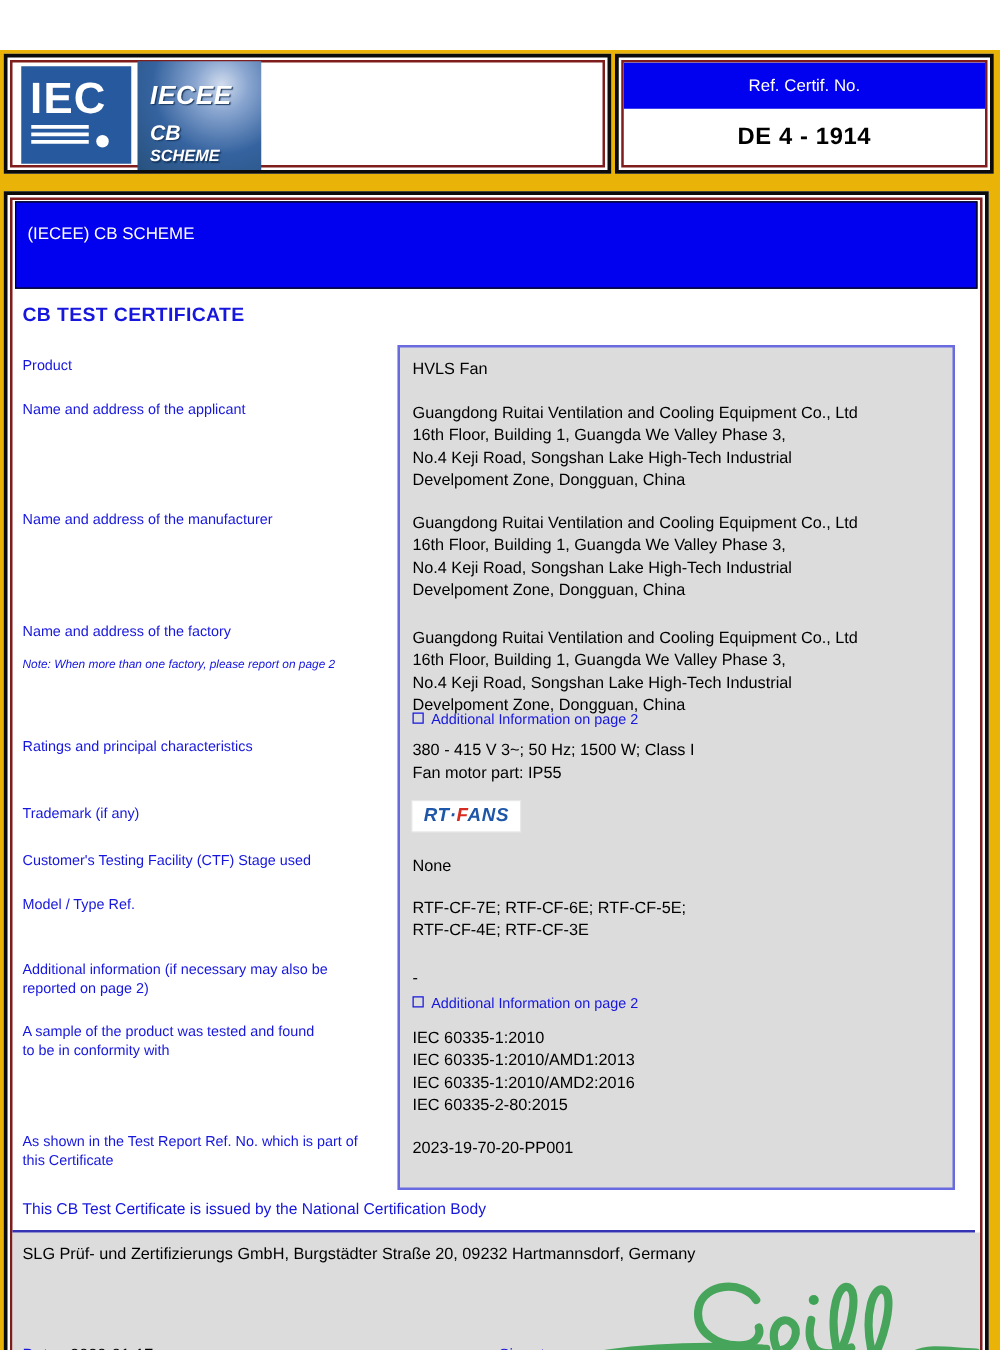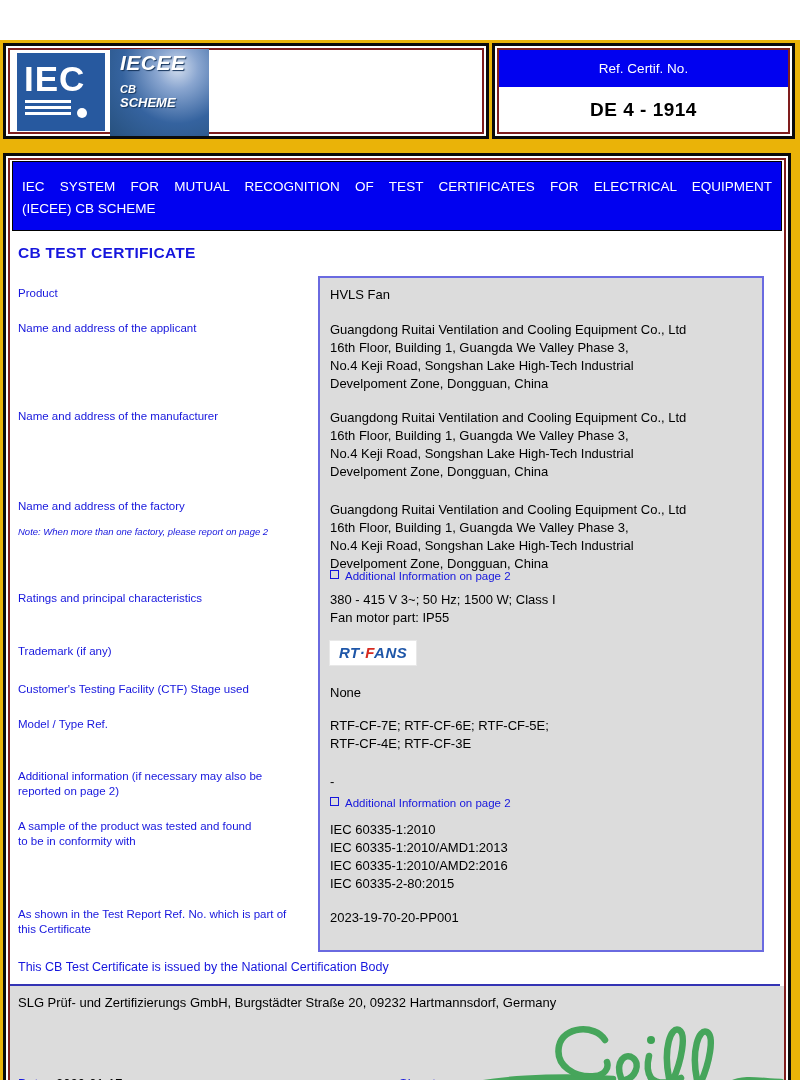--- a/index.html
+++ b/index.html
@@ -12,23 +12,23 @@
 
   
   .iec-logo{position:absolute;left:17px;top:13px;width:88px;height:78px;background:#27599f;z-index:5;}
   .iec-text{color:#fff;font-size:35px;font-weight:600;letter-spacing:1px;margin:6px 0 0 7px;}
   .iec-lines{position:absolute;left:8px;bottom:13px;width:46px;}
   .iec-lines i{display:block;height:3px;background:#fff;margin-bottom:3px;}
   .iec-dot{position:absolute;left:60px;bottom:13px;width:10px;height:10px;border-radius:50%;background:#fff;}
 
   .iecee-logo{position:absolute;left:110px;top:9px;width:99px;height:87px;z-index:5;
     background:radial-gradient(circle at 68% 22%, #d2ddee 0%, #8aa6d0 22%, #35639f 58%, #27517e 100%);
-    color:#fff;padding:2px 0 0 10px;}
+    color:#fff;padding:16px 0 0 10px;}
   .iecee-l1{font-size:21px;font-weight:bold;font-style:italic;letter-spacing:.5px;text-shadow:1px 1px 1px #16355c;}
-  .iecee-l2{font-size:11px;font-weight:bold;font-style:italic;margin-top:8px;text-shadow:1px 1px 1px #16355c;}
+  .iecee-l2{font-size:17px;font-weight:bold;font-style:italic;margin-top:8px;text-shadow:1px 1px 1px #16355c;}
   .iecee-l3{font-size:13px;font-weight:bold;font-style:italic;text-shadow:1px 1px 1px #16355c;}
 
   
   .ref-header{height:37px;background:#0101f0;color:#fff;font-size:13.5px;display:flex;align-items:center;justify-content:center;}
   .ref-number{height:45px;display:flex;align-items:center;justify-content:center;color:#000;font-size:19px;font-weight:bold;letter-spacing:.5px;}
 
   
   .banner{position:absolute;left:12px;top:121px;width:770px;height:70px;background:#0101f0;border:1px solid #000;
     color:#fff;padding:14px 9px 0 9px;font-size:13.5px;line-height:22px;z-index:6;}
   .banner-line1{text-align:justify;text-align-last:justify;}
@@ -88,21 +88,20 @@
       <div class="ref-header">Ref. Certif. No.</div>
       <div class="ref-number">DE 4 - 1914</div>
     </div>
   </div>
 
   <div class="box" style="left:3px;top:113px;width:788px;height:964px;">
     <div class="box-inner"></div>
   </div>
 
   <div class="banner">
-    <div class="banner-line1">IEC SYSTEM FOR MUTUAL RECOGNITION OF TEST CERTIFICATES FOR ELECTRICAL EQUIPMENT</div>
     <div class="banner-line2">(IECEE) CB SCHEME</div>
   </div>
 
   <div class="doc-title">CB TEST CERTIFICATE</div>
 
   <div class="value-box"></div>
 
   <div class="flabel" style="top:246px;">Product</div>
   <div class="flabel" style="top:281px;">Name and address of the applicant</div>
   <div class="flabel" style="top:369px;">Name and address of the manufacturer</div>

